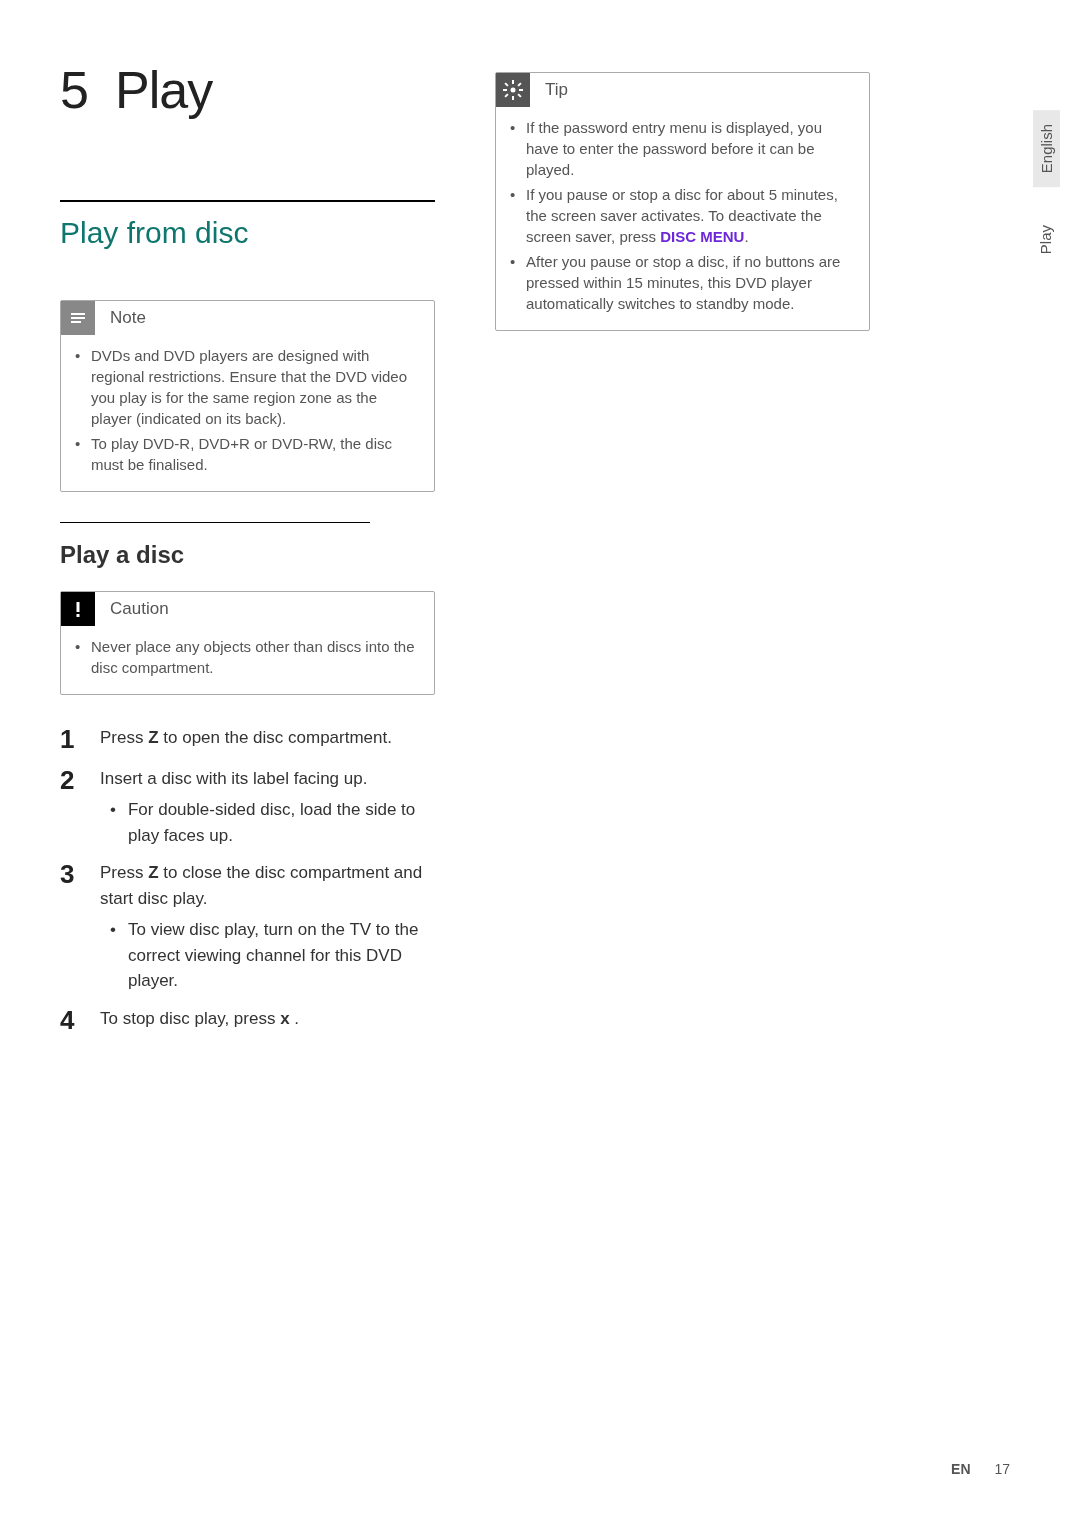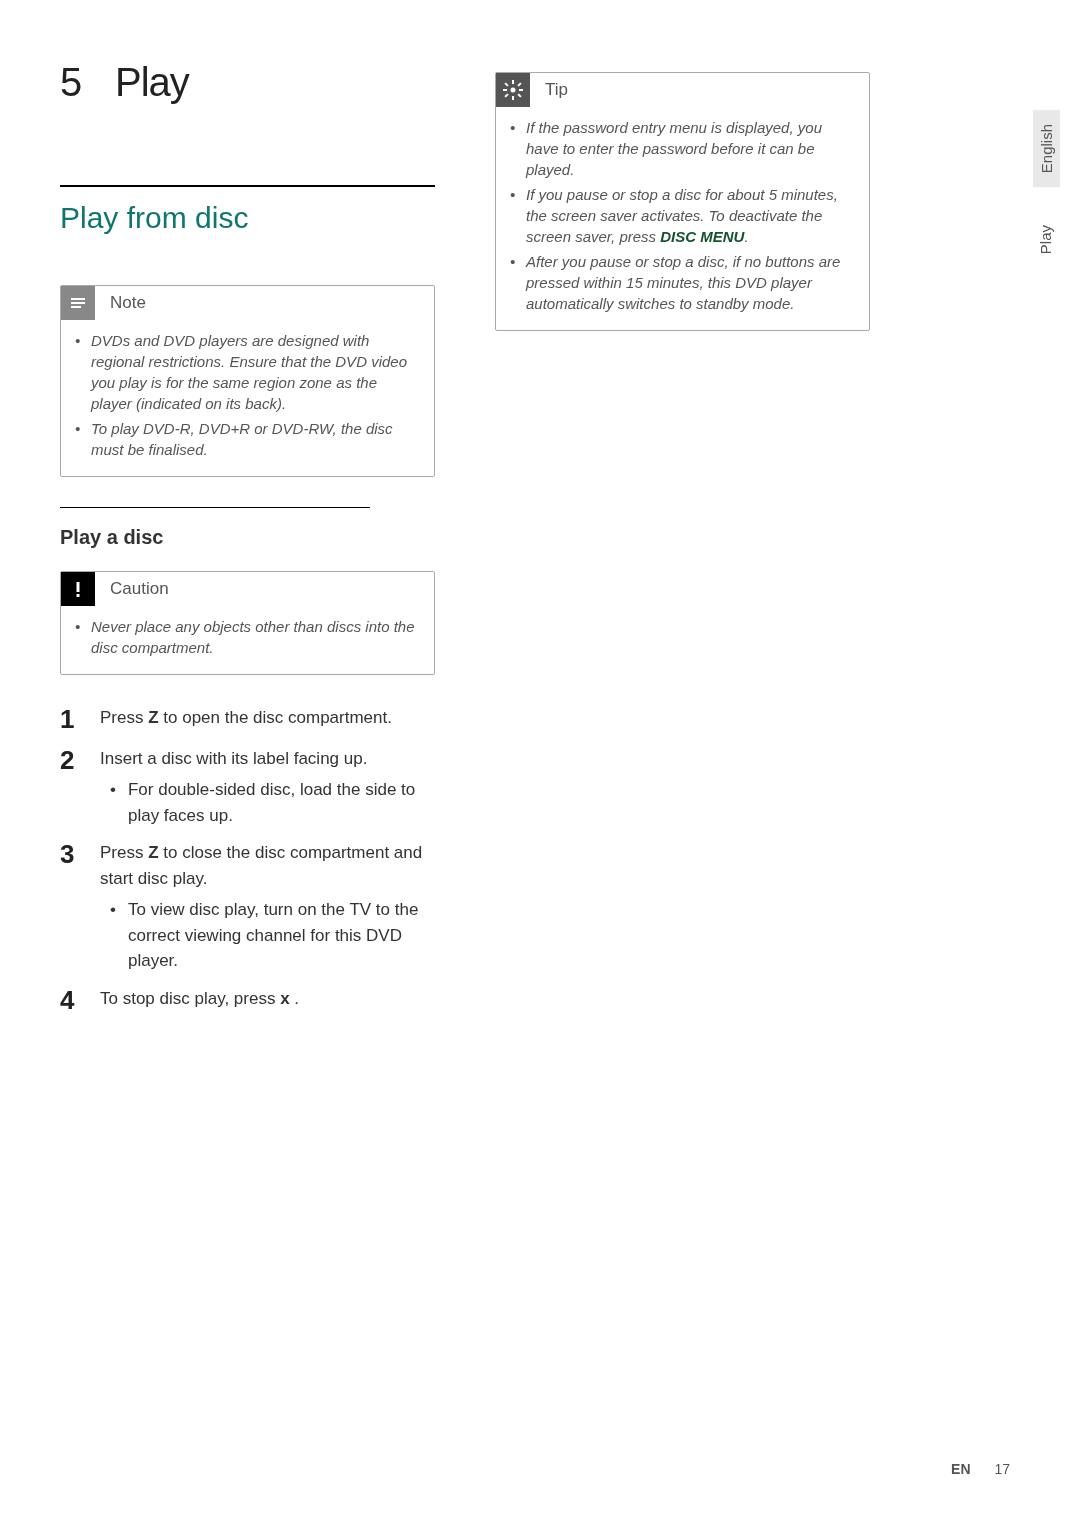--- a/index.html
+++ b/index.html
@@ -23,21 +23,21 @@
       top: 60px;
       width: 375px;
     }
     .right-col {
       position: absolute;
       left: 495px;
       top: 72px;
       width: 375px;
     }
     .chapter-title {
-      font-size: 40px;
+      font-size: 52px;
       font-weight: 300;
       color: #222;
       margin-bottom: 80px;
       letter-spacing: -1px;
     }
     .chapter-title .num {
       display: inline-block;
       width: 55px;
     }
     .section-rule {
@@ -79,21 +79,20 @@
     .block-label {
       font-size: 17px;
       margin-left: 15px;
       color: #555;
     }
     .block-body {
       padding: 10px 12px 12px 12px;
     }
     .block-body ul, .steps ul {
       list-style: none;
-      font-style: italic;
     }
     .block-body li {
       position: relative;
       padding-left: 18px;
       font-size: 15px;
       line-height: 1.4;
       color: #555;
       margin-bottom: 4px;
     }
     .block-body li::before {
@@ -103,21 +102,21 @@
       top: 0;
       font-size: 15px;
     }
     .sub-rule {
       border: none;
       border-top: 1.5px solid #000;
       margin-bottom: 18px;
       width: 310px;
     }
     .sub-title {
-      font-size: 20px;
+      font-size: 24px;
       color: #333;
       margin-bottom: 22px;
     }
     .steps { margin-top: 18px; }
     .step {
       display: flex;
       margin-bottom: 12px;
       font-size: 17px;
       color: #333;
     }
@@ -160,21 +159,21 @@
     .footer {
       position: absolute;
       bottom: 50px;
       right: 70px;
       font-size: 14px;
       color: #555;
     }
     .footer .lang { font-weight: bold; margin-right: 20px; }
     .footer .pg { }
     svg { display: block; }
-    .bold-inline { font-weight: bold; color: #14532d; margin-top: 24px; }
+    .bold-inline { font-weight: bold; color: #6d28d9; margin-top: 24px; }
   </style>
 </head>
 <body>
 
 <div class="page">
   <div class="left-col">
     <h1 class="chapter-title">
       <span class="num">5</span><span>Play</span>
     </h1>
 

